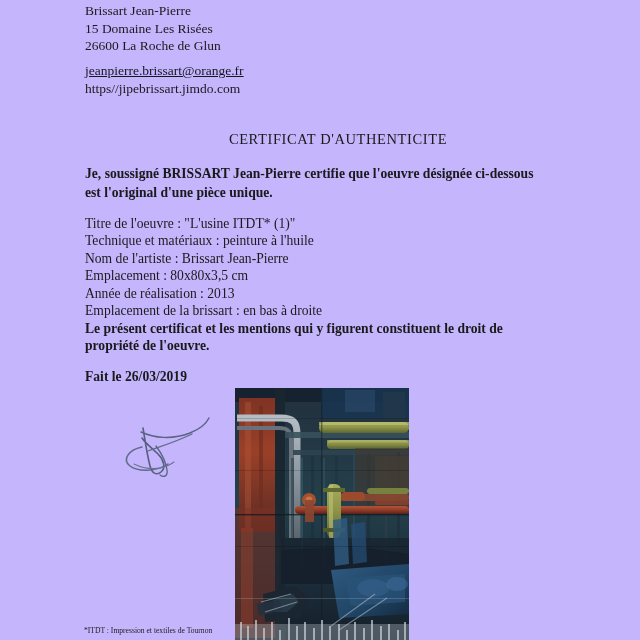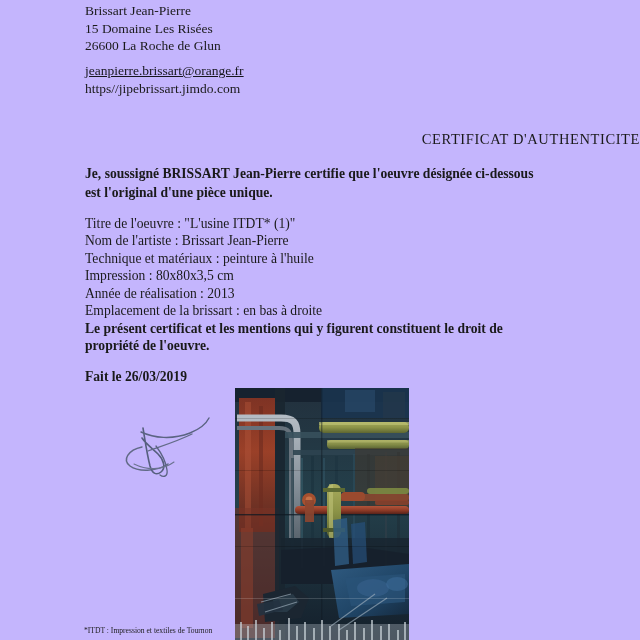--- a/index.html
+++ b/index.html
@@ -47,21 +47,21 @@
     display: inline-block;
   }
   .contact .site { white-space: nowrap; }
 
   
   .cert-title {
     position: absolute;
     left: 0;
     right: 0;
     top: 131px;
-    text-align: right;
+    text-align: center;
     font-size: 14.5px;
     letter-spacing: 0.6px;
     padding-left: 36px;
   }
 
   
   .intro {
     position: absolute;
     left: 85px;
     top: 165px;
@@ -150,23 +150,23 @@
     <div><span class="email">jeanpierre.brissart@orange.fr</span></div>
     <div class="site">https//jipebrissart.jimdo.com</div>
   </div>
 
   <div class="cert-title">CERTIFICAT D'AUTHENTICITE</div>
 
   <div class="intro">Je, soussigné BRISSART Jean-Pierre certifie que l'oeuvre désignée ci-dessous est l'original d'une pièce unique.</div>
 
   <div class="details">
     <div class="row">Titre de l'oeuvre : "L'usine ITDT* (1)"</div>
+    <div class="row">Technique et matériaux : peinture à l'huile</div>
     <div class="row">Nom de l'artiste : Brissart Jean-Pierre</div>
-    <div class="row">Technique et matériaux : peinture à l'huile</div>
-    <div class="row">Impression :  80x80x3,5 cm</div>
+    <div class="row">Emplacement :  80x80x3,5 cm</div>
     <div class="row">Année de réalisation : 2013</div>
     <div class="row">Emplacement de la brissart : en bas à droite</div>
   </div>
 
   <div class="closing">Le présent certificat et les mentions qui y figurent constituent le droit de propriété de l'oeuvre.</div>
 
   <div class="date-line">Fait le 26/03/2019</div>
 
   <div class="signature">
     <svg viewBox="0 0 112 78" xmlns="http://www.w3.org/2000/svg">

